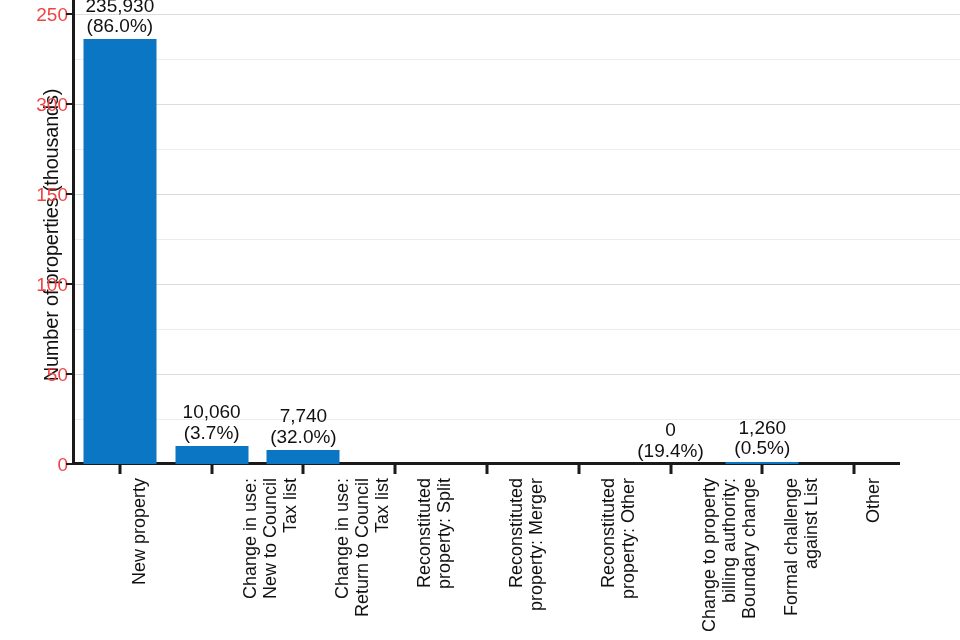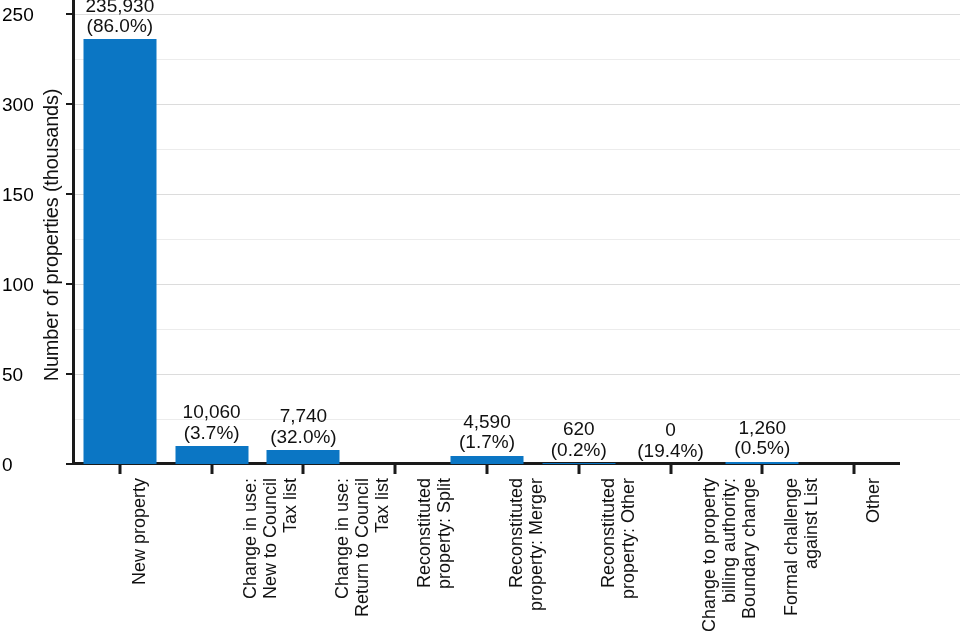--- a/index.html
+++ b/index.html
@@ -45,22 +45,23 @@
     position: absolute;
     left: 0px;
     top: 0px;
     width: 68px;
     height: 480px;
   }
   .y-ticklabel {
     position: absolute;
     right: 0px;
     width: 66px;
+    text-align: right;
     font-size: 19px;
-    color: #000000;
+    color: #ef4444;
     transform: translateY(-50%);
     line-height: 1;
   }
 
   
   .plot {
     position: absolute;
     left: 74px;
     top: 14px;
     width: 886px;   
@@ -212,34 +213,20 @@
           <div>(3.7%)</div>
         </div>
       </div>
       <div class="bar-slot" style="left: 183.556px; width: 91.7778px;">
         <div class="bar" title="Change in use: Return to Council Tax list" style="height: 13.932px; background: rgb(11, 118, 196);"></div>
         <div class="bar-label" style="bottom: 16.932px;">
           <div>7,740</div>
           <div>(32.0%)</div>
         </div>
       </div>
-      <div class="bar-slot" style="left: 367.111px; width: 91.7778px;">
-        <div class="bar" title="Reconstituted property: Merger" style="height: 8.262px; background: rgb(11, 118, 196);"></div>
-        <div class="bar-label" style="bottom: 11.262px;">
-          <div>4,590</div>
-          <div>(1.7%)</div>
-        </div>
-      </div>
-      <div class="bar-slot" style="left: 458.889px; width: 91.7778px;">
-        <div class="bar" title="Reconstituted property: Other" style="height: 1.116px; background: rgb(11, 118, 196);"></div>
-        <div class="bar-label" style="bottom: 4.116px;">
-          <div>620</div>
-          <div>(0.2%)</div>
-        </div>
-      </div>
       <div class="bar-slot" style="left: 550.667px; width: 91.7778px;">
         <div class="bar" title="Change to property billing authority: Boundary change" style="height: 0px; background: rgb(11, 118, 196);"></div>
         <div class="bar-label" style="bottom: 3px;">
           <div>0</div>
           <div>(19.4%)</div>
         </div>
       </div>
       <div class="bar-slot" style="left: 642.444px; width: 91.7778px;">
         <div class="bar" title="Formal challenge against List" style="height: 2.268px; background: rgb(11, 118, 196);"></div>
         <div class="bar-label" style="bottom: 5.268px;">

